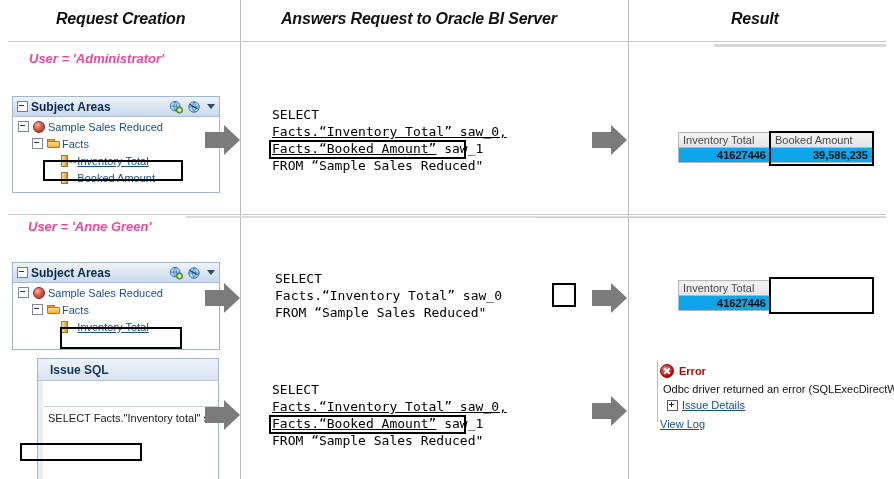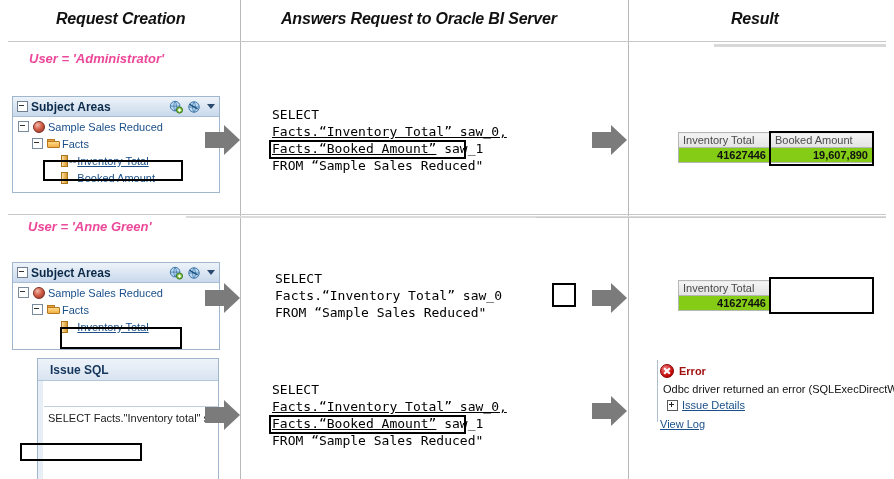--- a/index.html
+++ b/index.html
@@ -173,21 +173,21 @@
     font-size:11px;
     padding:1px 4px;
     height:14px;
     box-sizing:border-box;
     white-space:nowrap;
   }
   .restable td.hcell{
     background:linear-gradient(to bottom,#f4f4f4,#e3e3e3);
     color:#4a4a4a;text-align:left;
   }
-  .restable td.vcell{background:#84cc16;color:#111;text-align:right;font-weight:bold;}
+  .restable td.vcell{background:#0ea5e9;color:#111;text-align:right;font-weight:bold;}
 
   
   .errpanel{position:absolute;left:660px;top:364px;width:232px;}
   .err-title-row{display:flex;align-items:center;gap:5px;}
   .err-icon{
     width:14px;height:14px;border-radius:50%;
     background:radial-gradient(circle at 35% 30%,#f08080,#c00000 70%);
     border:1px solid #8b0000;box-sizing:border-box;position:relative;flex:0 0 auto;
   }
   .err-icon:before,.err-icon:after{
@@ -288,21 +288,21 @@
   </div>
 
   <table class="restable" style="left:678px;top:132px;">
     <tbody>
         <tr>
       <td class="hcell" style="width:92px;">Inventory Total</td>
       <td class="hcell" style="width:102px;">Booked Amount</td>
     </tr>
     <tr>
       <td class="vcell">41627446</td>
-      <td class="vcell">19,607,890</td>
+      <td class="vcell">39,586,235</td>
     </tr>
   </tbody>
     </table>
   <div class="hl" style="left:769px;top:131px;width:105px;height:35px;"></div>
 
   <div class="userlabel u2">User = 'Anne Green'</div>
 
   <div class="sa-panel p2">
     <div class="sa-header">
       <span class="toggle-box"></span>

